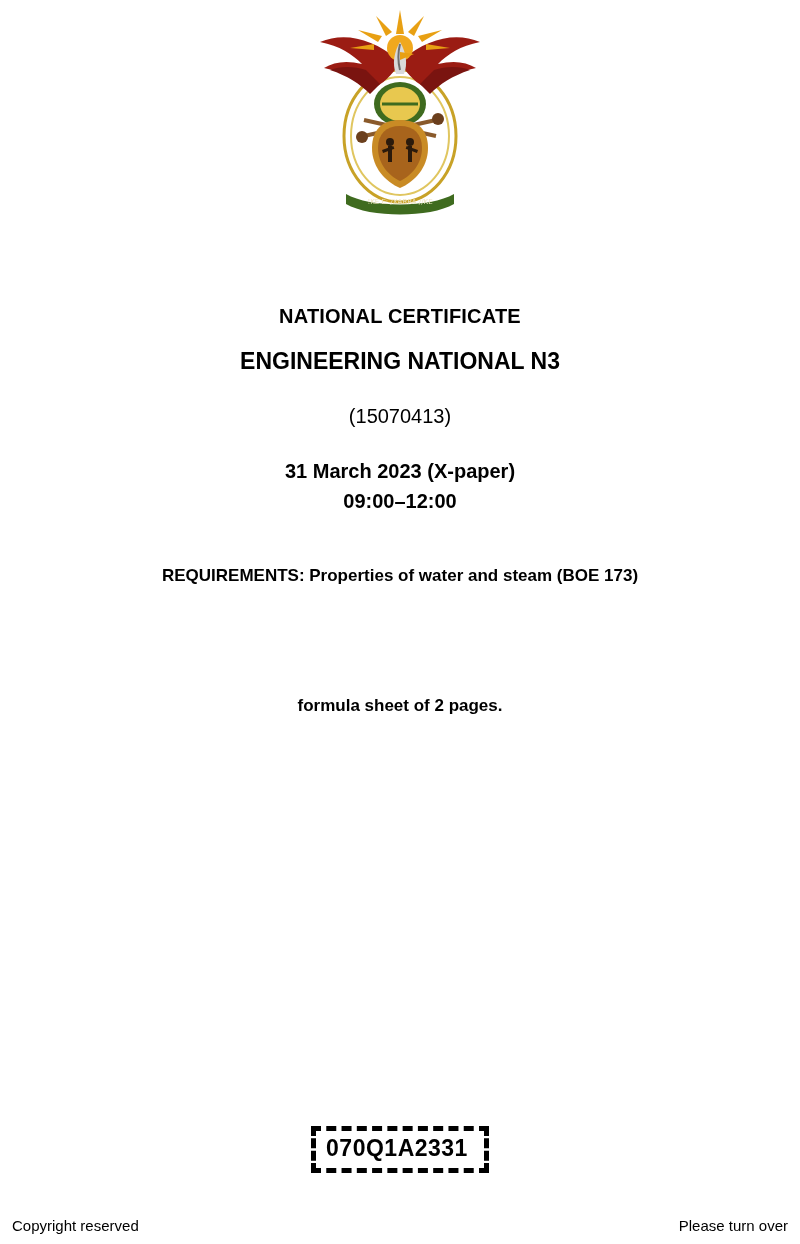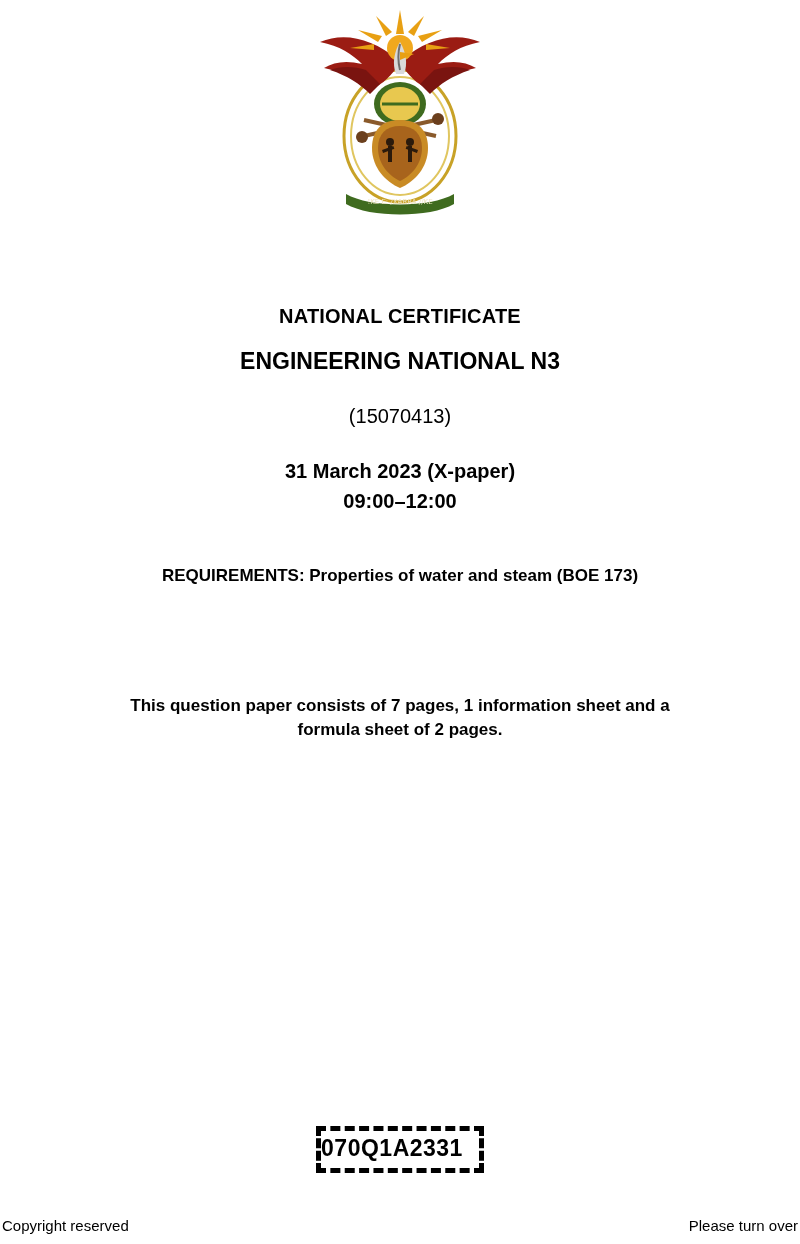--- a/index.html
+++ b/index.html
@@ -115,37 +115,37 @@
   .code-wrap {
     position: absolute;
     left: 0;
     right: 0;
     top: 1126px;
     display: flex;
     justify-content: center;
   }
   .code-box {
     border: 5px dashed #000;
-    padding: 4px 16px 6px 0;
+    padding: 4px 16px 6px 10px;
     font-size: 23px;
     font-weight: bold;
     letter-spacing: 0.5px;
     font-family: "Liberation Sans", sans-serif;
   }
 
   
   .footer {
     position: absolute;
     left: 0;
     right: 0;
     bottom: 10px;
     display: flex;
     justify-content: space-between;
     font-size: 15px;
-    padding: 0 2px;
+    padding: 0 12px;
   }
 
   
   .crest svg { display: block; }
 </style>
 </head>
 <body>
 
 <div class="header">
 
@@ -205,21 +205,20 @@
 <div class="doc-body">
   <div class="line-cert">NATIONAL CERTIFICATE</div>
   <div class="line-subject">ENGINEERING NATIONAL N3</div>
   <div class="line-code">(15070413)</div>
   <div class="line-date">
     <div>31 March 2023 (X-paper)</div>
     <div>09:00–12:00</div>
   </div>
   <div class="line-req">REQUIREMENTS: Properties of water and steam (BOE 173)</div>
   <div class="line-consists">
-    <div>This question paper consists of 7 pages, 1 information sheet and a</div>
     <div>formula sheet of 2 pages.</div>
   </div>
 </div>
 
 <div class="code-wrap">
   <div class="code-box">070Q1A2331</div>
 </div>
 
 <div class="footer">
   <div>Copyright reserved</div>

